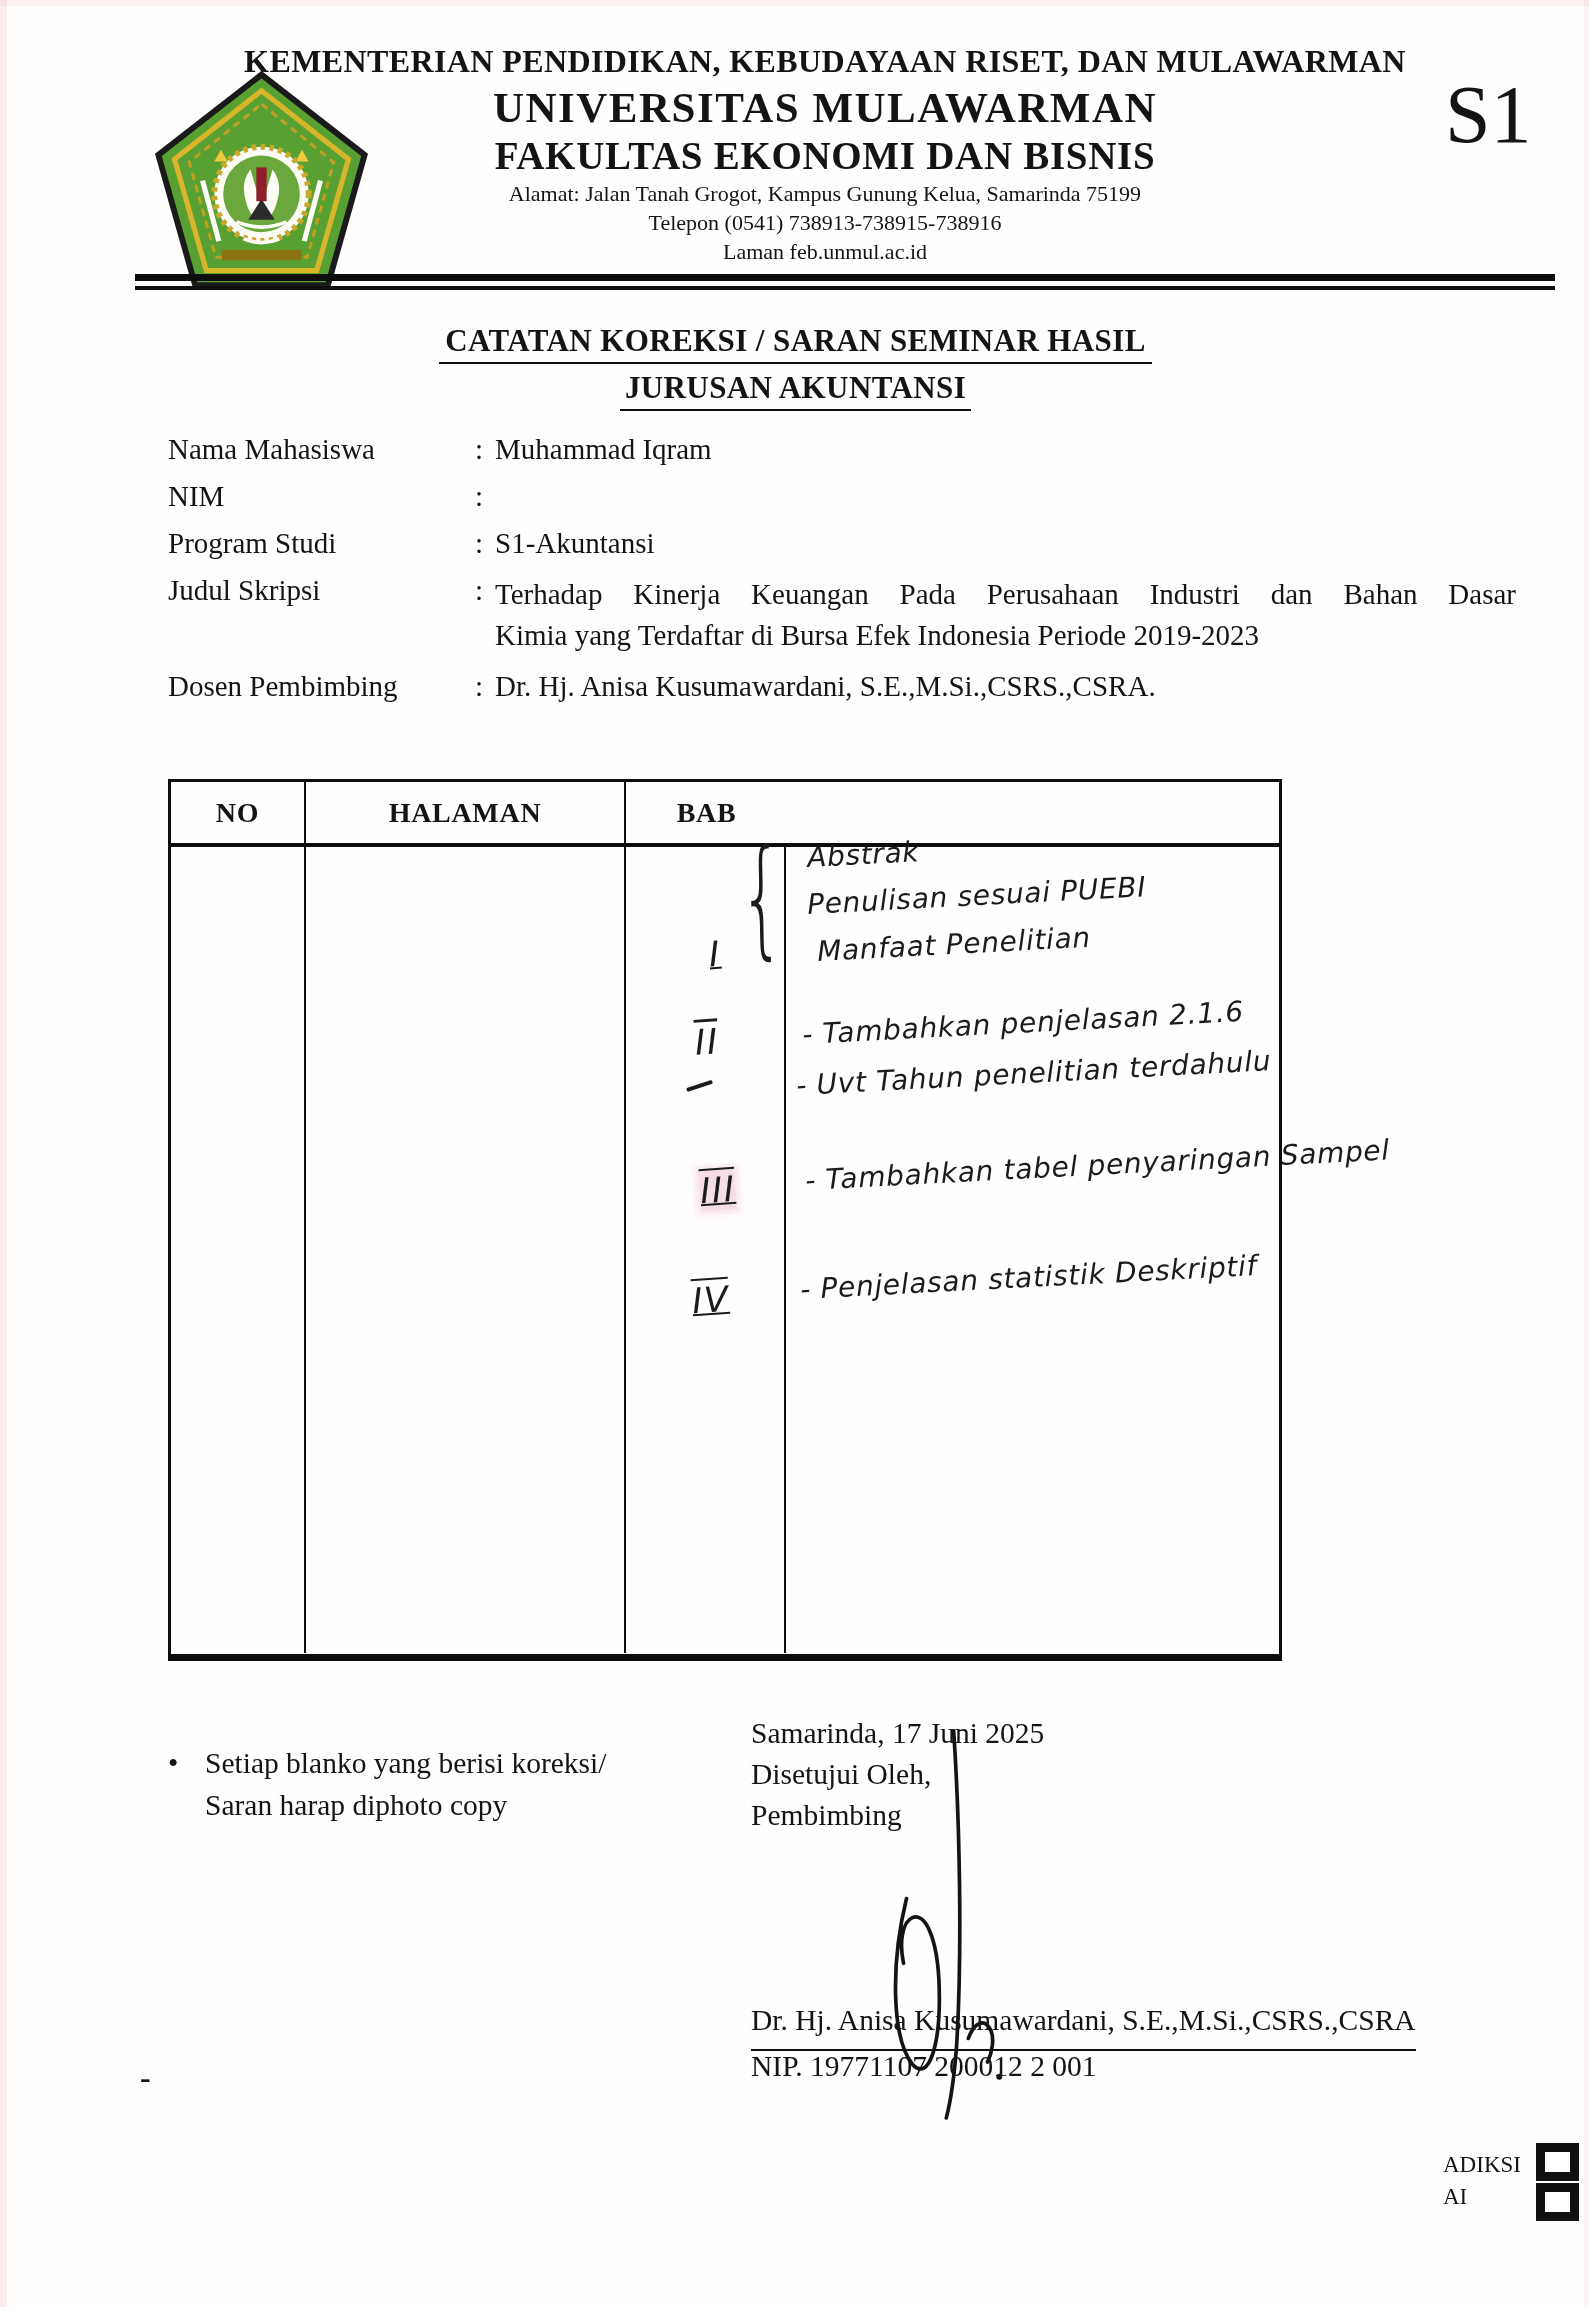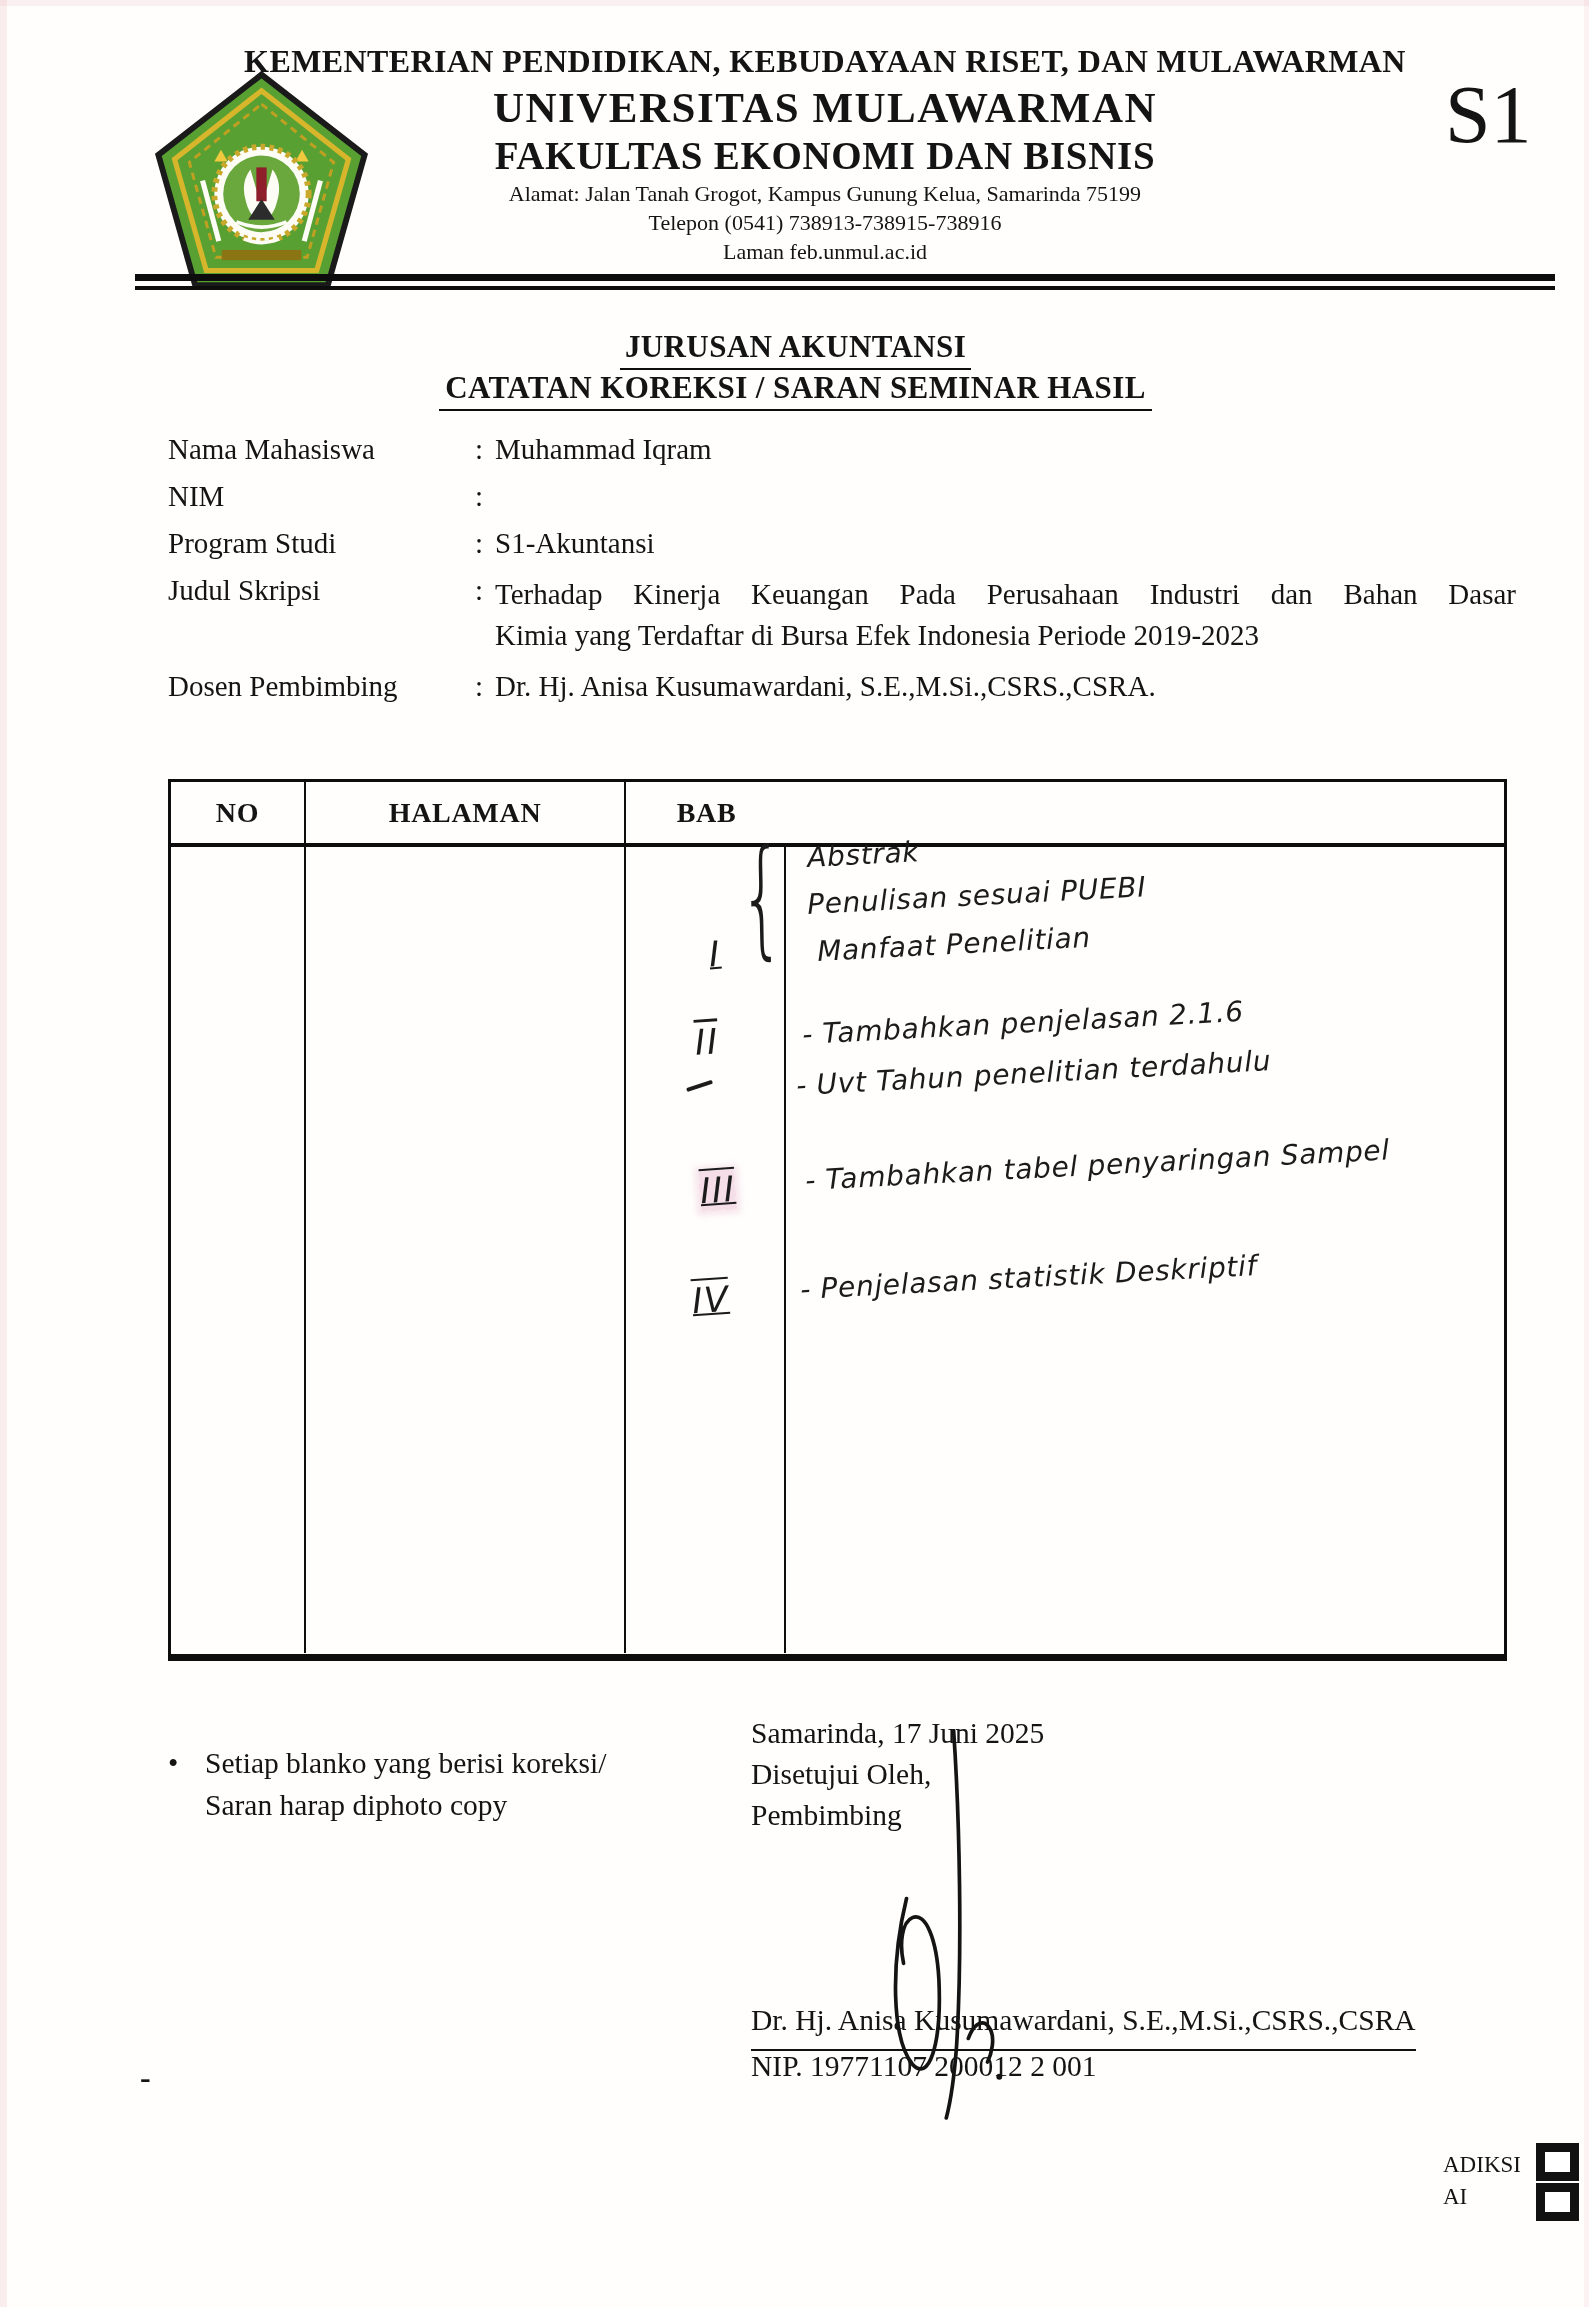--- a/index.html
+++ b/index.html
@@ -33,21 +33,21 @@
 
   
   .fields{left:168px;top:433px;width:1348px;font-size:29px;}
   .frow{display:grid;grid-template-columns:295px 32px 1fr;column-gap:0;margin-bottom:14px;align-items:start;}
   .frow .lab{white-space:nowrap;}
   .frow .col{text-align:center;}
   .jline{line-height:41px;}
   .justify{text-align:justify;text-align-last:justify;}
 
   
-  .ktable{left:168px;top:779px;width:1339px;height:882px;border:3.7px solid #0d0d0d;border-bottom-width:7.4px;box-sizing:border-box;}
+  .ktable{left:168px;top:779px;width:1114px;height:882px;border:3.7px solid #0d0d0d;border-bottom-width:7.4px;box-sizing:border-box;}
   .khead{display:grid;grid-template-columns:135px 320px 161px 1fr;height:65px;border-bottom:4.4px solid #0d0d0d;box-sizing:border-box;}
   .khead .hc{display:flex;align-items:center;justify-content:center;font-size:28px;font-weight:bold;letter-spacing:0.7px;
     border-right:2.2px solid #0d0d0d;box-sizing:border-box;}
   .khead .hc:last-child{border-right:none;}
   .kbody{position:relative;height:806px;}
   .vline{position:absolute;top:0;bottom:0;width:2.2px;background:#0d0d0d;}
 
   
   .hw{font-family:"DejaVu Sans", sans-serif;font-style:italic;color:#1b1b1b;font-size:28px;
     white-space:nowrap;transform:rotate(-3deg);transform-origin:left bottom;letter-spacing:0.7px;}
@@ -106,22 +106,22 @@
     <div class="lh-small">Alamat: Jalan Tanah Grogot, Kampus Gunung Kelua, Samarinda 75199</div>
     <div class="lh-small">Telepon (0541) 738913-738915-738916</div>
     <div class="lh-small">Laman feb.unmul.ac.id</div>
   </div>
 
   <div class="abs badge-s1">S1</div>
   <div class="abs rule-thick"></div>
   <div class="abs rule-thin"></div>
 
   <div class="abs doc-title">
+    <div><span class="t1">CATATAN KOREKSI / SARAN SEMINAR HASIL</span></div>
     <div><span class="t2">JURUSAN AKUNTANSI</span></div>
-    <div><span class="t1">CATATAN KOREKSI / SARAN SEMINAR HASIL</span></div>
   </div>
 
   <div class="abs fields">
     <div class="frow">
       <span class="lab">Nama Mahasiswa</span>
       <span class="col">:</span>
       <span class="val">Muhammad Iqram</span>
     </div>
     <div class="frow">
       <span class="lab">NIM</span>

